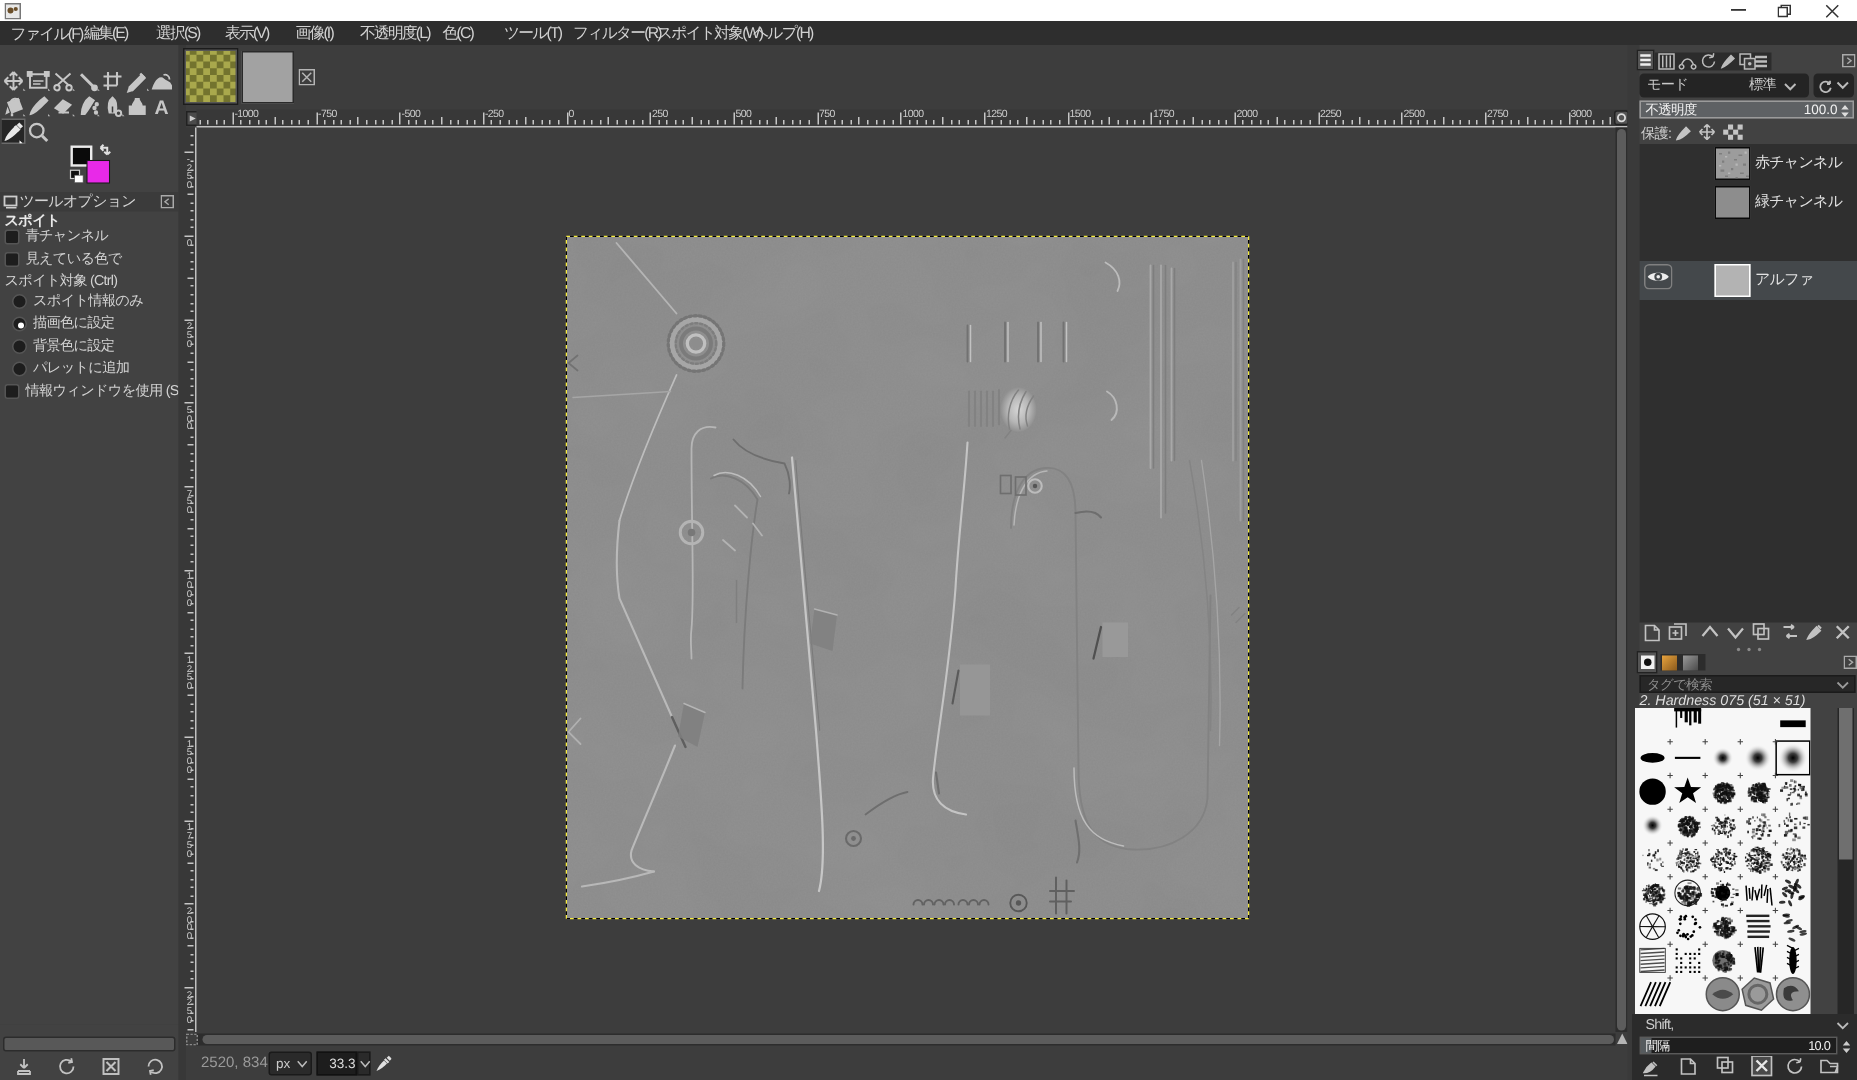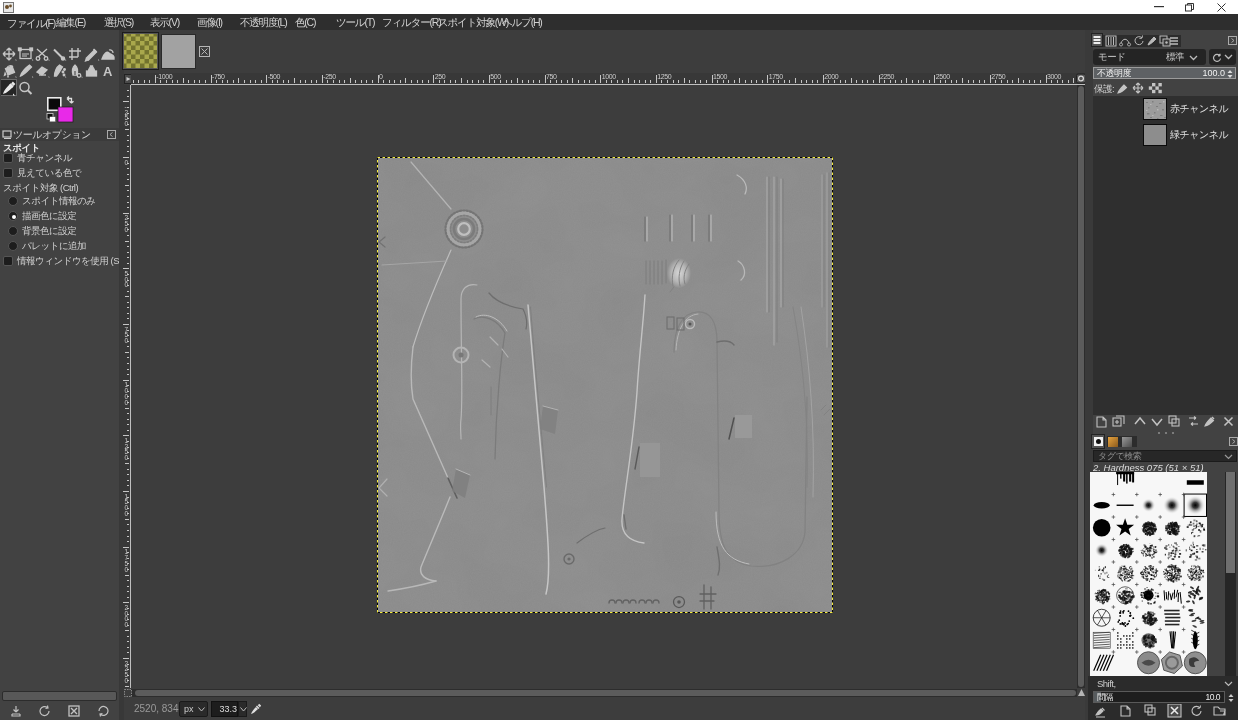--- a/index.html
+++ b/index.html
@@ -865,20 +865,30 @@
             <rect x="19" y="2" width="1.5" height="1.5"></rect>
             <rect x="2" y="11" width="1.5" height="1"></rect>
           </g>
         </svg>
       </div>
       <span class="chlbl jp">赤チャンネル</span>
     </div>
  <div class="abs chrow" style="top:92px">
       <div class="thumb" style="background:#8d8d8d"></div>
       <span class="chlbl jp">緑チャンネル</span>
+    </div>
+ <div class="abs chrow" style="top:144px;background:#44484b">
+      <svg style="position:absolute;left:3px;top:2px" width="19" height="17" viewBox="0 0 19 17">
+        <rect x="0.5" y="0.5" width="18" height="16" rx="3" fill="none" stroke="#808080" stroke-width="1"></rect>
+        <path d="M2.5 8.5 C5 5 14 5 16.5 8.5 C14 12 5 12 2.5 8.5 Z" fill="#ededed"></path>
+        <circle cx="9.5" cy="8.5" r="2.6" fill="#44484b"></circle>
+        <circle cx="9.5" cy="8.5" r="1.2" fill="#ededed"></circle>
+      </svg>
+      <div class="thumb" style="background:#b3b3b3;border-color:#fff"></div>
+      <span class="chlbl jp">アルファ</span>
     </div>
 
  <svg class="abs" style="left:2px;top:385px" width="141" height="14" viewBox="0 0 141 14">
   <g stroke="#c2c2c2" fill="none" stroke-width="1.1">
    <g>
           <path d="M2 2 h6 l3 3 v7 h-9 Z M8 2 v3 h3"></path>
         </g>
    <g transform="translate(17,0)">
           <rect x="1" y="3" width="8" height="8"></rect>
           <path d="M4 1 h8 v8"></path>

